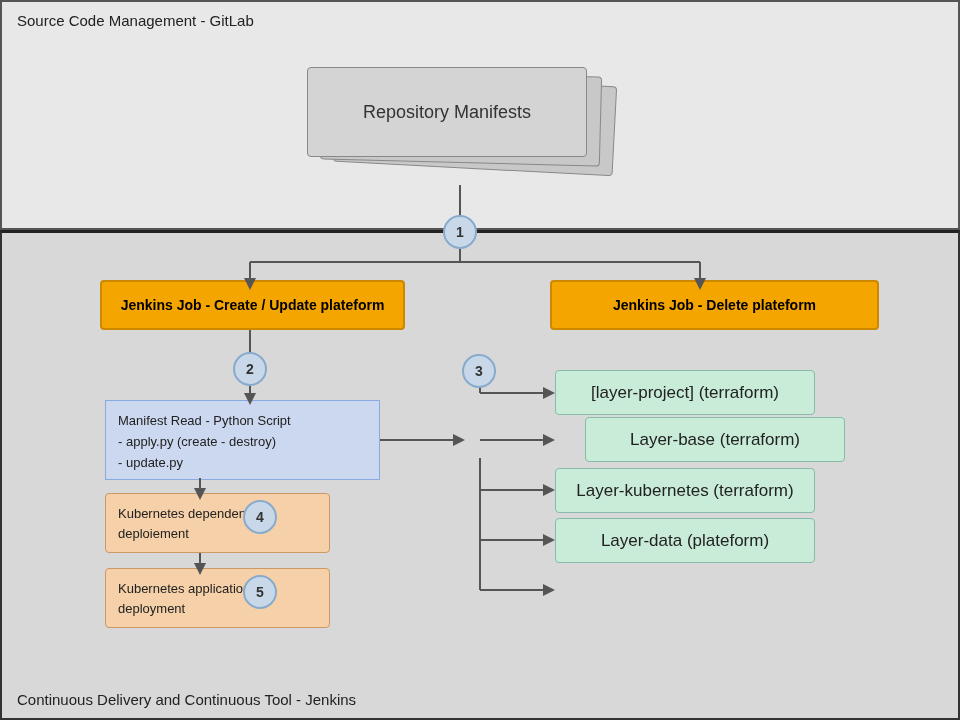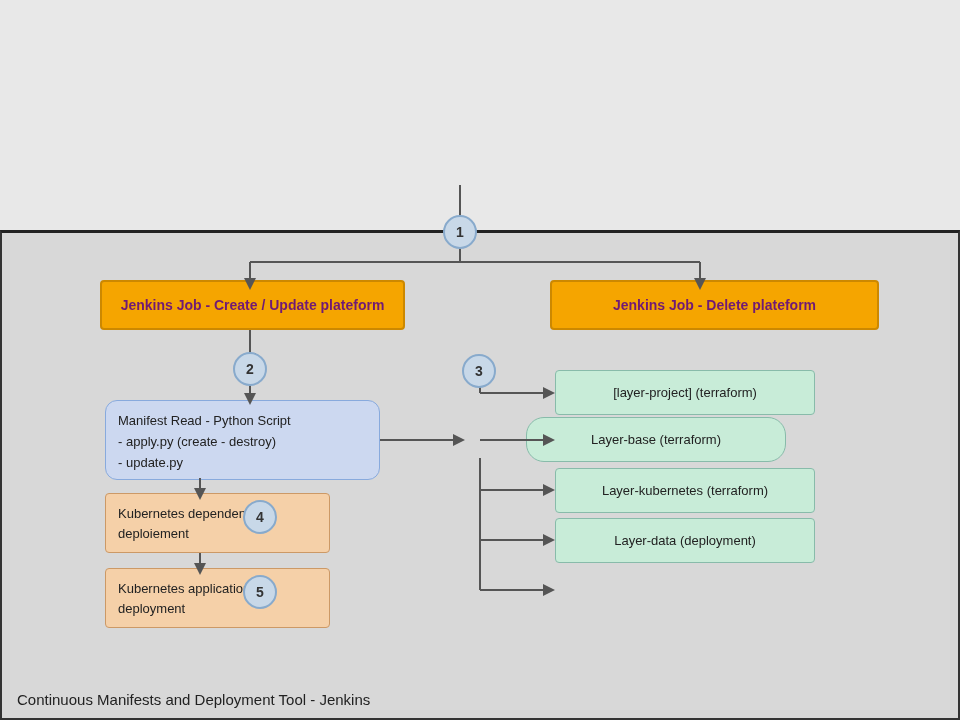--- a/index.html
+++ b/index.html
@@ -124,46 +124,46 @@
       position: absolute;
       background: #f5a500;
       border: 2px solid #cc8800;
       border-radius: 4px;
       display: flex;
       align-items: center;
       justify-content: center;
       text-align: center;
       font-size: 14px;
       font-weight: bold;
-      color: #701a75;
+      color: #000000;
       padding: 20px 12px;
     }
 
     
     .manifest-box {
       position: absolute;
       background: #ccd8f0;
       border: 1px solid #88aadd;
-      border-radius: 12px;
+      border-radius: 0;
       padding: 10px 12px;
       font-size: 13px;
       color: #222;
       line-height: 1.6;
     }
 
     
     .terraform-box {
       position: absolute;
       background: #c8ecd8;
       border: 1px solid #88bbaa;
       border-radius: 4px;
       display: flex;
       align-items: center;
       justify-content: center;
-      font-size: 13px;
+      font-size: 17px;
       color: #222;
     }
 
     
     .k8s-box {
       position: absolute;
       background: #f5d0a8;
       border: 1px solid #cc9966;
       border-radius: 4px;
       padding: 10px 12px;
@@ -181,23 +181,34 @@
       height: 720px;
       pointer-events: none;
       z-index: 6;
     }
   </style>
 </head>
 <body>
 
 <div class="main-container">
 
+  <div class="top-section">
+    <span class="top-section-label">Source Code Management - GitLab</span>
+
+    <div class="repo-manifests-group">
+      <div class="repo-card"></div>
+      <div class="repo-card"></div>
+      <div class="repo-card">
+        <span class="repo-card-label">Repository Manifests</span>
+      </div>
+    </div>
+  </div>
 
   <div class="bottom-section">
-    <span class="bottom-section-label">Continuous Manifests and Deployment Tool - Jenkins</span>
+    <span class="bottom-section-label">Continuous Delivery and Continuous Tool - Jenkins</span>
   </div>
 
   <svg class="arrows-svg">
 
     <line x1="460" y1="185" x2="460" y2="218" stroke="#555" stroke-width="2"></line>
     <polygon points="454,216 460,228 466,216" fill="#555"></polygon>
 
     <line x1="460" y1="248" x2="460" y2="262" stroke="#555" stroke-width="2"></line>
     <line x1="460" y1="262" x2="250" y2="262" stroke="#555" stroke-width="2"></line>
     <line x1="250" y1="262" x2="250" y2="280" stroke="#555" stroke-width="2"></line>
@@ -280,23 +291,23 @@
     <span>Kubernetes applications deployment</span>
   </div>
 
   <div class="badge" style="top: 575px; left: 243px;">
     <span>5</span>
   </div>
 
   <div class="terraform-box" style="top: 370px; left: 555px; width: 260px; height: 45px;">
     <span>[layer-project] (terraform)</span>
   </div>
-  <div class="terraform-box" style="top: 417px; left: 526px; width: 260px; height: 45px; border-radius: 18px;">
+  <div class="terraform-box" style="top: 417px; left: 585px; width: 260px; height: 45px;">
     <span>Layer-base (terraform)</span>
   </div>
   <div class="terraform-box" style="top: 468px; left: 555px; width: 260px; height: 45px;">
     <span>Layer-kubernetes (terraform)</span>
   </div>
   <div class="terraform-box" style="top: 518px; left: 555px; width: 260px; height: 45px;">
-    <span>Layer-data (deployment)</span>
+    <span>Layer-data (plateform)</span>
   </div>
 
 </div>
 
 </body></html>

